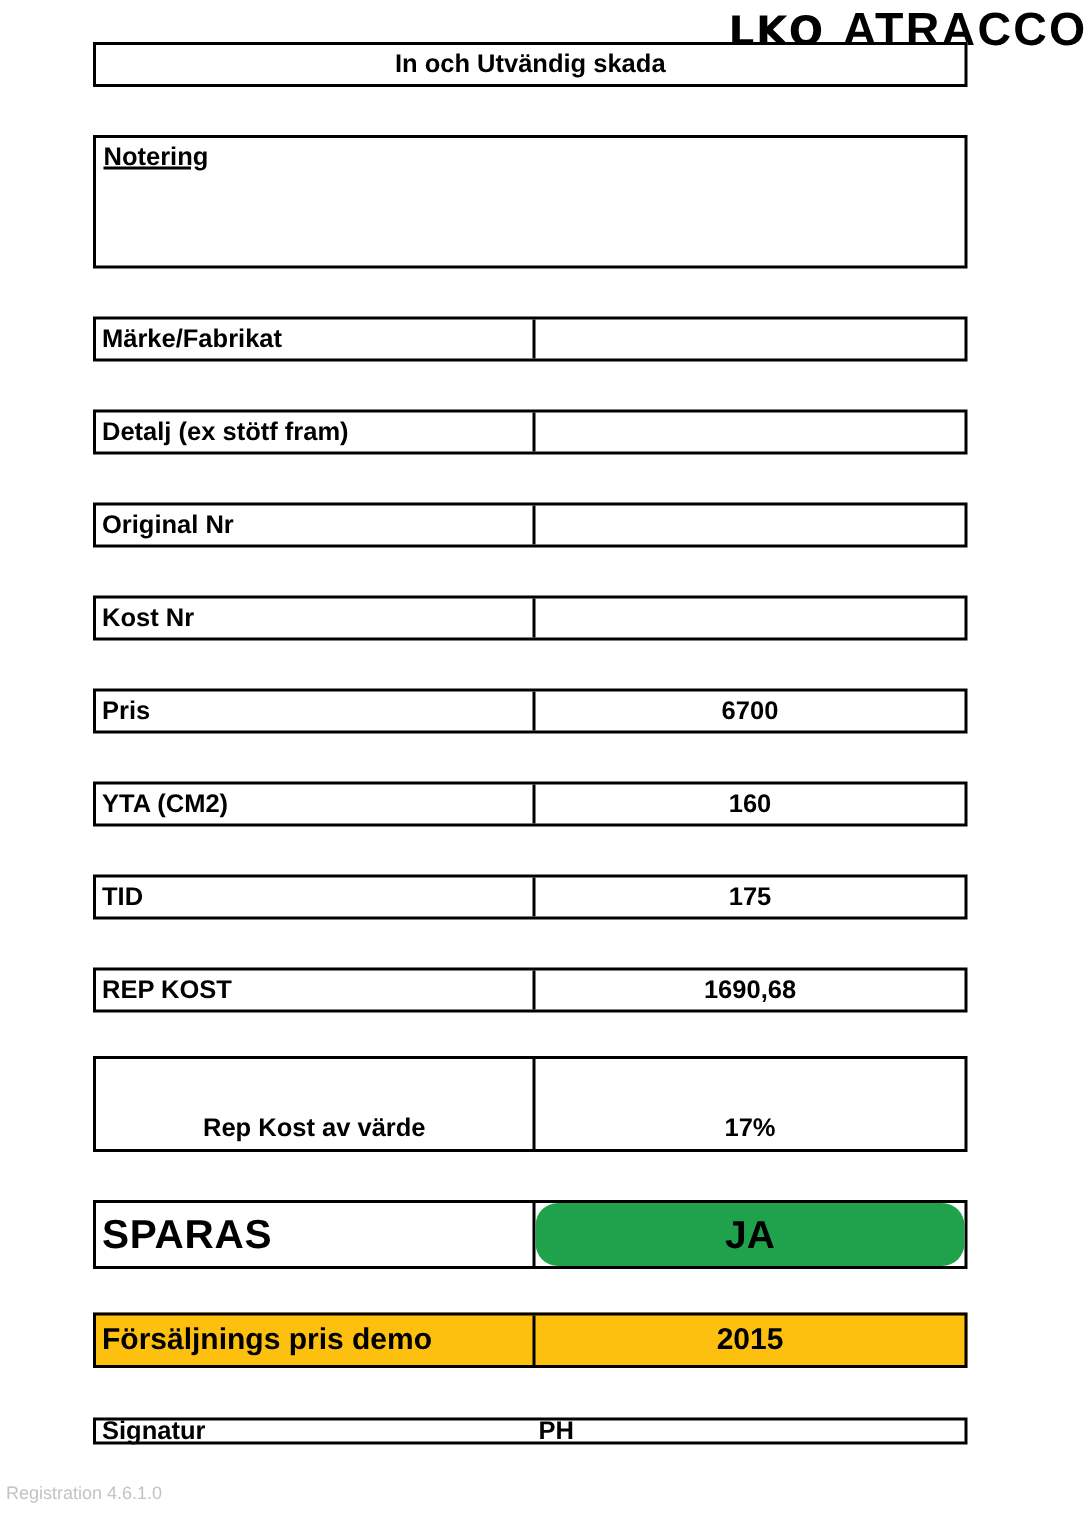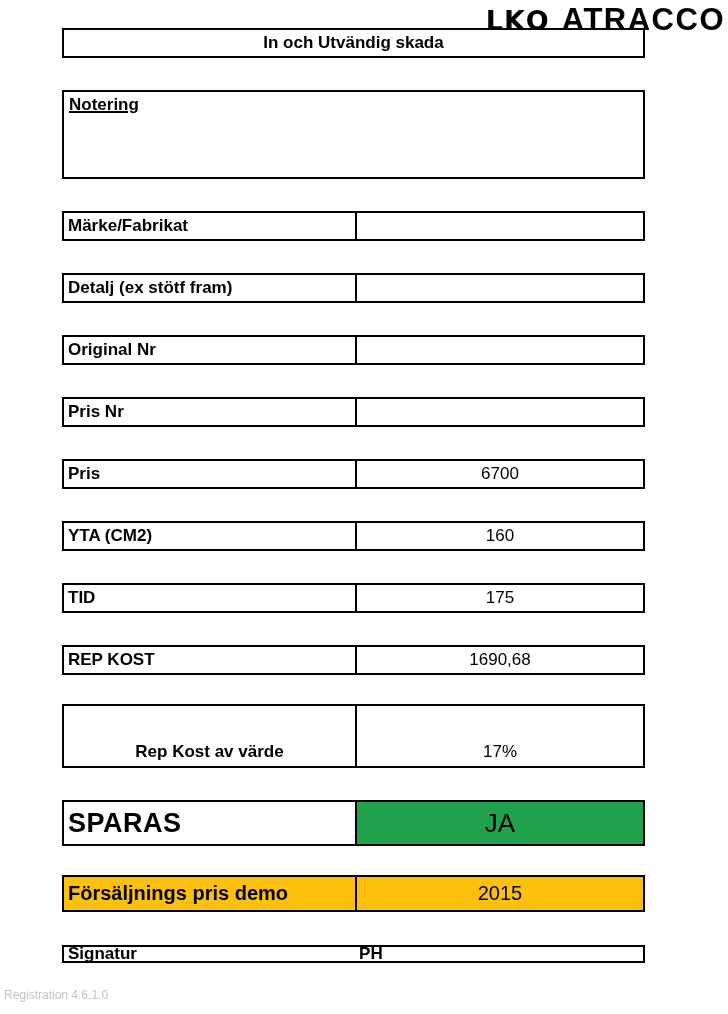--- a/index.html
+++ b/index.html
@@ -44,31 +44,31 @@
     display: flex; margin-top: 32px; height: 30px;
   }
   .field-row .label-cell {
     width: 293px; border-right: 2.5px solid #000;
     display: flex; align-items: center;
     padding-left: 4px; font-size: 17px; font-weight: 700;
     overflow: hidden; white-space: nowrap;
   }
   .field-row .value-cell {
     flex: 1; display: flex; align-items: center; justify-content: center;
-    font-size: 17px; font-weight: 400;
+    font-size: 17px; font-weight: 700;
   }
   .row-gap-29 { margin-top: 29px !important; }
   .repkost-row { height: 64px; }
   .repkost-row .label-cell, .repkost-row .value-cell {
     align-items: flex-end; padding-bottom: 4px;
   }
   .repkost-row .label-cell { justify-content: center; padding-left: 0; }
   .sparas-row { height: 46px; }
   .sparas-row .label-cell { font-size: 27px; letter-spacing: 0.5px; }
-  .sparas-row .value-cell { font-size: 26px; }
+  .sparas-row .value-cell { font-size: 26px; border-radius: 15px; }
   .forsalj-row { height: 37px; }
   .forsalj-row .label-cell { font-size: 20px; }
   .forsalj-row .value-cell { font-size: 20px; }
   .signatur-row {
     margin-top: 33px; height: 18px; position: relative;
     display: flex; align-items: center;
   }
   .signatur-row .sig-label {
     padding-left: 4px; font-size: 17px; font-weight: 700;
   }
@@ -106,21 +106,21 @@
     <div class="label-cell">Detalj (ex stötf fram)</div>
     <div class="value-cell"></div>
   </div>
 
   <div class="box field-row">
     <div class="label-cell">Original Nr</div>
     <div class="value-cell"></div>
   </div>
 
   <div class="box field-row">
-    <div class="label-cell">Pris Nr</div>
+    <div class="label-cell">Kost Nr</div>
     <div class="value-cell"></div>
   </div>
 
   <div class="box field-row">
     <div class="label-cell">Pris</div>
     <div class="value-cell">6700</div>
   </div>
 
   <div class="box field-row">
     <div class="label-cell">YTA (CM2)</div>

